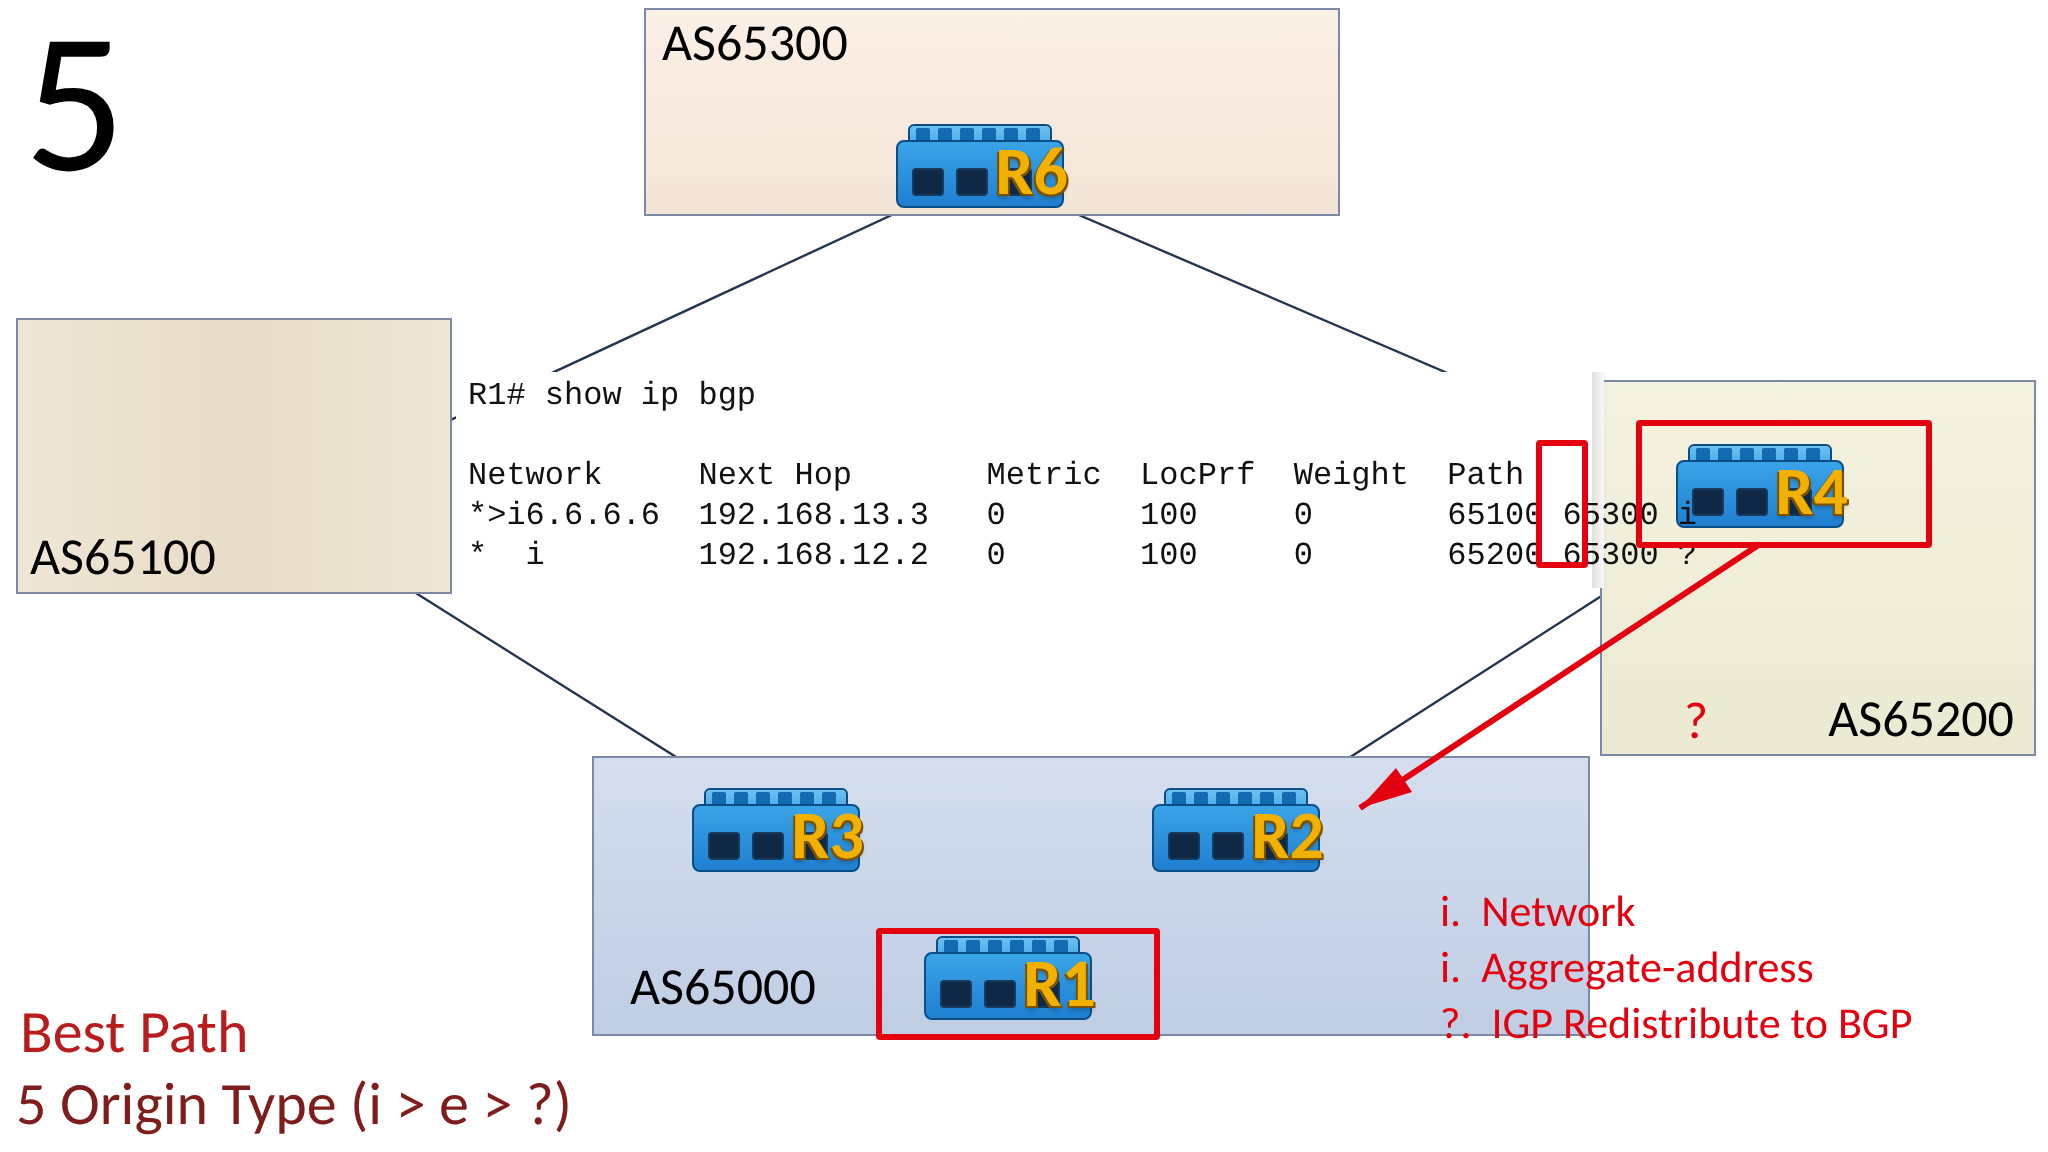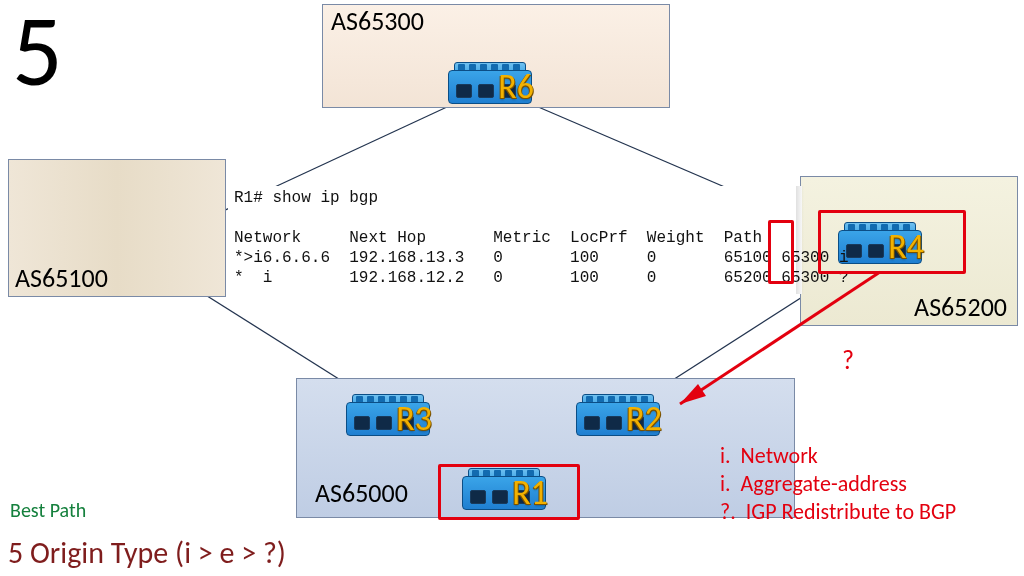--- a/index.html
+++ b/index.html
@@ -14,31 +14,31 @@
   .tex-bottom{background:linear-gradient(#d4deee,#bfcde4)}
   .router{position:absolute;width:82px;height:40px}
   .r-body{position:absolute;left:0;top:8px;width:82px;height:32px;border-radius:4px;
           background:linear-gradient(#3aa4e8,#1f7fd1);border:1px solid #0b4e86}
   .r-top{position:absolute;left:6px;top:0;width:70px;height:12px;border-radius:3px;
          background:linear-gradient(#6fc0ef,#3aa4e8);border:1px solid #0b4e86}
   .r-vents{position:absolute;left:10px;top:2px;width:62px;height:8px;display:flex;gap:4px}
   .r-vents span{flex:1;background:#126bb0;border-radius:1px}
   .r-ports{position:absolute;left:8px;bottom:4px;display:flex;gap:6px}
   .r-ports span{width:14px;height:12px;background:#0f2a47;border:1px solid #183a5c;border-radius:2px}
-  .r-label{position:absolute;right:-4px;top:4px;font-size:34px;font-weight:400;
+  .r-label{position:absolute;right:-4px;top:4px;font-size:34px;font-weight:700;
            color:#f2b100;text-shadow:1px 1px 0 #7a5200,-1px 1px 0 #7a5200,0 2px 2px rgba(0,0,0,.25)}
   .hl{position:absolute;border:3px solid #e3000f;border-radius:2px;pointer-events:none}
   .term{position:absolute;background:#fff;font-family:"Courier New",monospace;font-size:16px;line-height:20px;
         color:#111;white-space:pre}
   .shadow-r{position:absolute;width:8px;background:linear-gradient(90deg,rgba(0,0,0,.12),rgba(0,0,0,0))}
   .arrow{position:absolute;pointer-events:none}
   .q-mark{position:absolute;color:#e3000f;font-size:26px}
   .legend{position:absolute;color:#e3000f;font-size:22px;line-height:28px}
   .legend .row{display:flex;gap:10px}
-  .foot-black{position:absolute;font-size:20px;color:#15803d}
+  .foot-black{position:absolute;font-size:30px;color:#b91c1c}
   .foot-red{position:absolute;font-size:30px;color:#7f1d1d}
   svg.links{position:absolute;left:0;top:0;width:1024px;height:576px;pointer-events:none}
 </style>
 </head>
 <body>
 
 <div class="canvas">
   <div class="big-num">5</div>
 
   <svg class="links">
@@ -51,21 +51,21 @@
       <line x1="616" y1="430" x2="528" y2="485"></line>
     </g>
   </svg>
 
   <div class="as-box tex-top" style="left:322px;top:4px;width:348px;height:104px">
     <div class="as-label" style="left:8px;top:0">AS65300</div>
   </div>
   <div class="as-box tex-left" style="left:8px;top:159px;width:218px;height:138px">
     <div class="as-label" style="left:6px;bottom:2px">AS65100</div>
   </div>
-  <div class="as-box tex-right" style="left:800px;top:176px;width:218px;height:150px">
+  <div class="as-box tex-right" style="left:800px;top:190px;width:218px;height:188px">
     <div class="as-label" style="right:10px;bottom:2px">AS65200</div>
   </div>
   <div class="as-box tex-bottom" style="left:296px;top:378px;width:499px;height:140px">
     <div class="as-label" style="left:18px;bottom:8px">AS65000</div>
   </div>
 
   <div class="router" style="left:448px;top:62px">
     <div class="r-top"></div>
       <div class="r-vents">
         <span></span>

